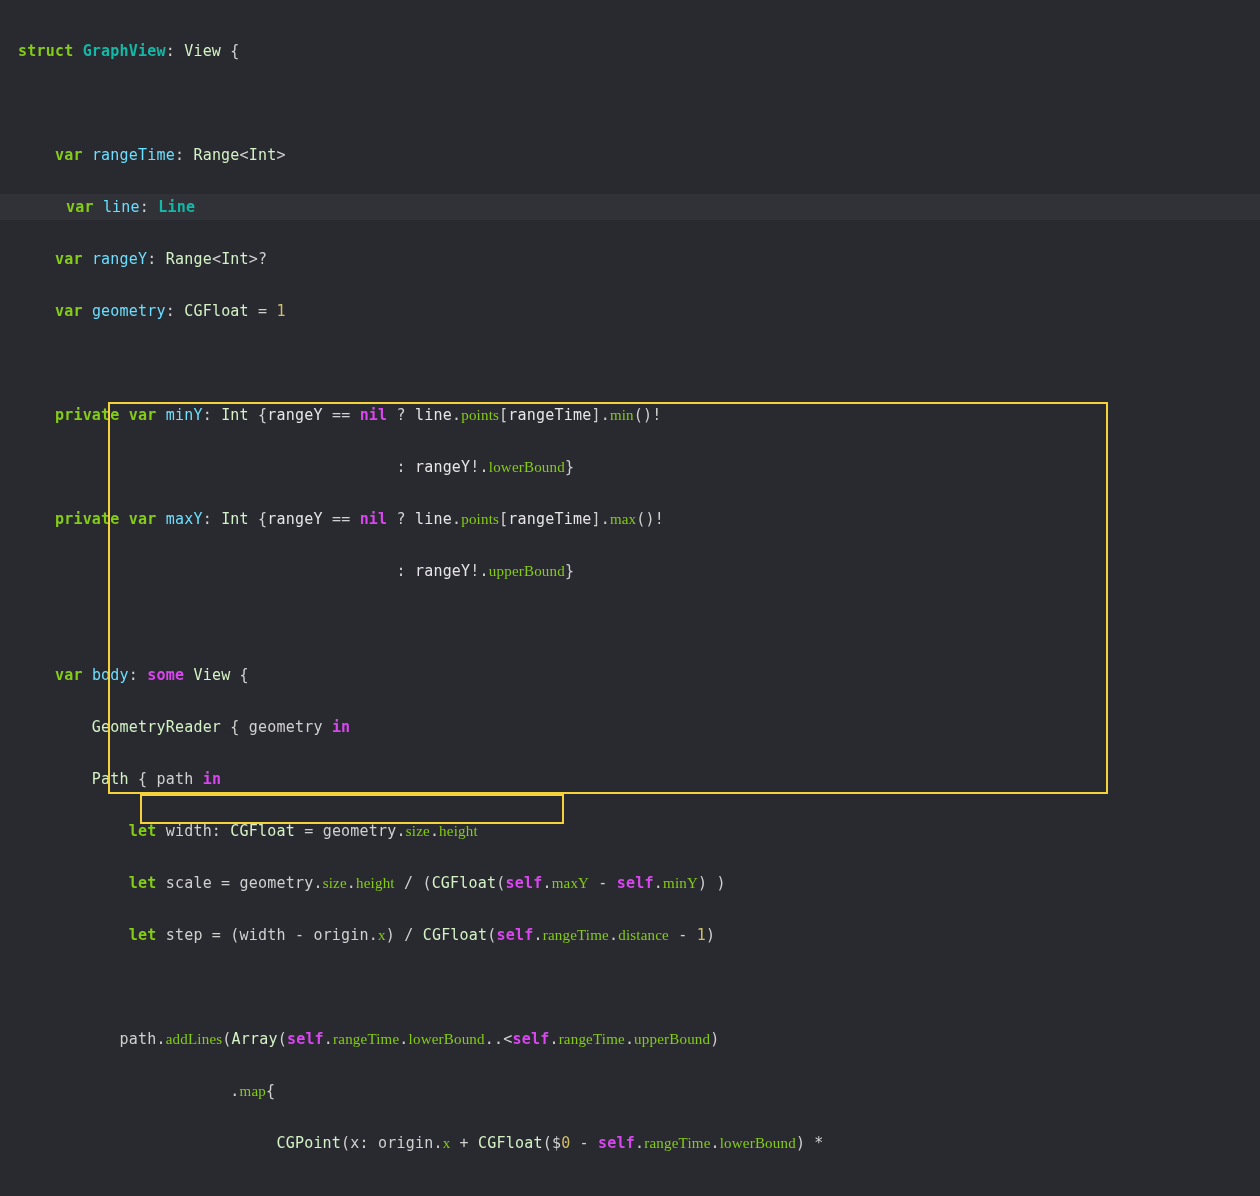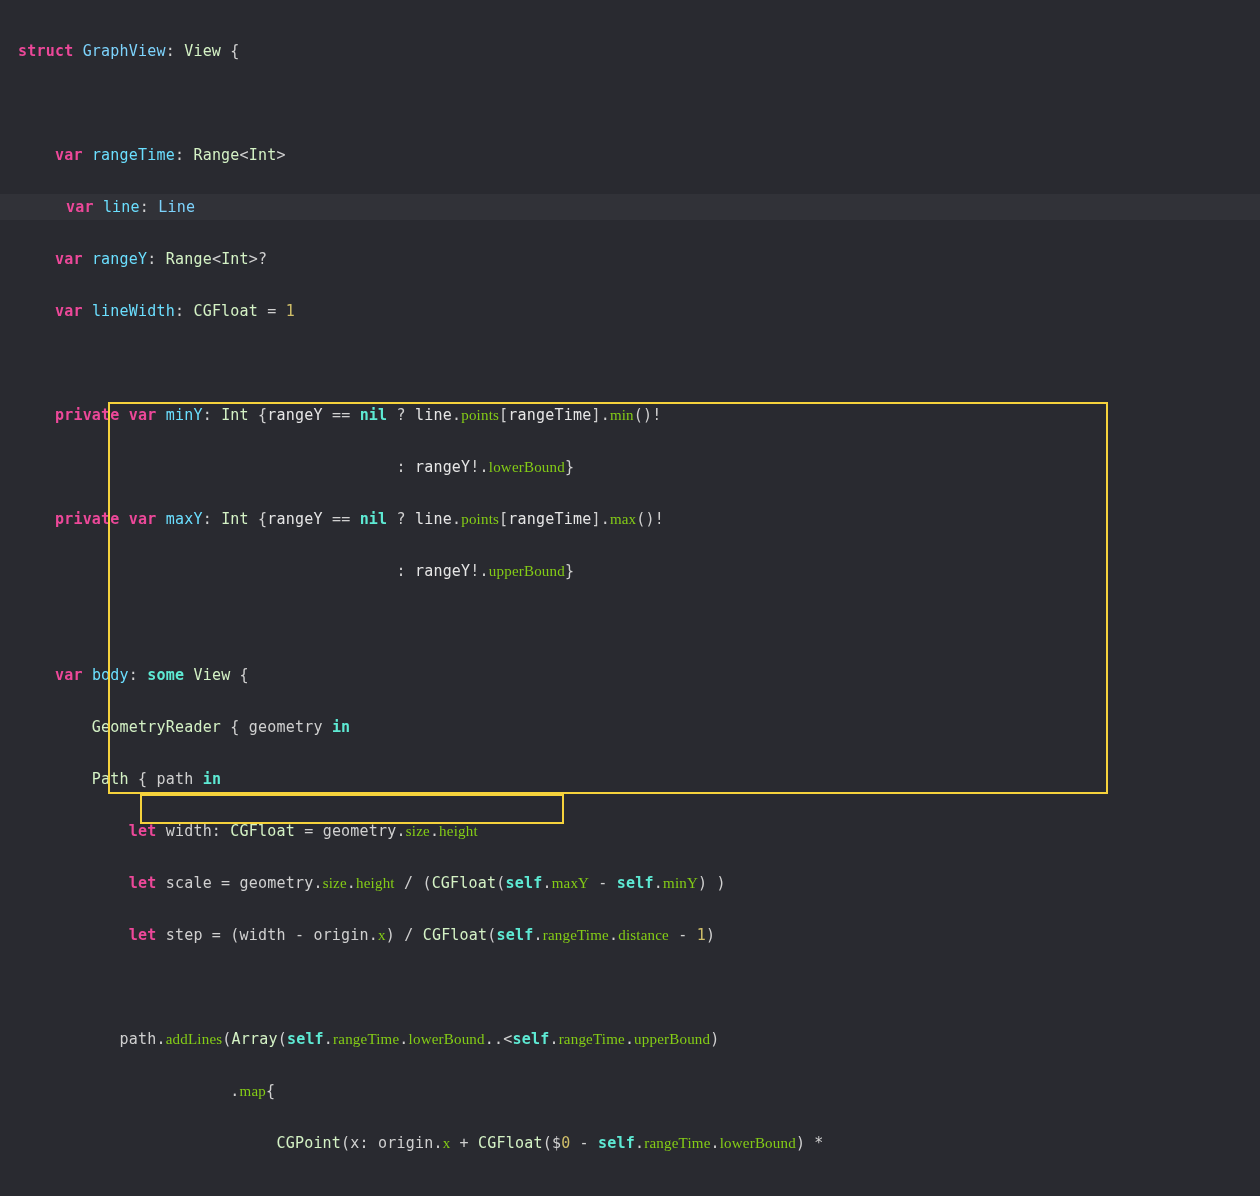--- a/index.html
+++ b/index.html
@@ -20,23 +20,23 @@
     letter-spacing: 0.2px;
   }
   .line { display: block; }
   .hl-cursor {
     background: rgba(255,255,255,0.04);
     display: block;
     margin-left: -18px;
     padding-left: 29px;
     width: 1242px;
   }
-  .kw  { color: #ec4899; font-weight: 600; margin-top: 18px; } 
-  .kw2 { color: #5eead4; font-weight: 600; } 
-  .typ { color: #7dd3fc; }                   
+  .kw  { color: #84cc16; font-weight: 600; margin-top: 18px; } 
+  .kw2 { color: #d946ef; font-weight: 600; } 
+  .typ { color: #14b8a6; font-weight: bold; }                   
   .typname { color: #d4f2c5; }               
   .prop { color: #6bdfff; }                  
   .member { color: #84cc16; font-family: Liberation Serif, serif; }                
   .pale { color: #e6e6e6; }
   .num { color: #d0bf69; }                   
   .paren { color: #d0d0d0; }
   .box1, .box2 {
     position: absolute;
     border: 2px solid #f5d23c;
     pointer-events: none;
@@ -57,21 +57,21 @@
 </style>
 </head>
 <body>
 
 <div class="editor">
 <span class="line"><span class="kw">struct</span> <span class="typ">GraphView</span><span class="paren">: </span><span class="typname">View</span><span class="paren"> {</span></span>
 <span class="line"> </span>
 <span class="line">    <span class="kw">var</span> <span class="prop">rangeTime</span><span class="paren">: </span><span class="typname">Range</span><span class="paren">&lt;</span><span class="typname">Int</span><span class="paren">&gt;</span></span>
 <span class="line hl-cursor">    <span class="kw">var</span> <span class="prop">line</span><span class="paren">: </span><span class="typ">Line</span></span>
 <span class="line">    <span class="kw">var</span> <span class="prop">rangeY</span><span class="paren">: </span><span class="typname">Range</span><span class="paren">&lt;</span><span class="typname">Int</span><span class="paren">&gt;?</span></span>
-<span class="line">    <span class="kw">var</span> <span class="prop">lineWidth</span><span class="paren">: </span><span class="typname">CGFloat</span><span class="paren"> = </span><span class="num">1</span></span>
+<span class="line">    <span class="kw">var</span> <span class="prop">geometry</span><span class="paren">: </span><span class="typname">CGFloat</span><span class="paren"> = </span><span class="num">1</span></span>
 <span class="line"> </span>
 <span class="line">    <span class="kw">private</span> <span class="kw">var</span> <span class="prop">minY</span><span class="paren">: </span><span class="typname">Int</span><span class="paren"> {</span><span class="pale">rangeY</span><span class="paren"> == </span><span class="kw2">nil</span><span class="paren"> ? </span><span class="pale">line</span><span class="paren">.</span><span class="member">points</span><span class="paren">[</span><span class="pale">rangeTime</span><span class="paren">].</span><span class="member">min</span><span class="paren">()!</span></span>
 <span class="line">                                         <span class="paren">: </span><span class="pale">rangeY</span><span class="paren">!.</span><span class="member">lowerBound</span><span class="paren">}</span></span>
 <span class="line">    <span class="kw">private</span> <span class="kw">var</span> <span class="prop">maxY</span><span class="paren">: </span><span class="typname">Int</span><span class="paren"> {</span><span class="pale">rangeY</span><span class="paren"> == </span><span class="kw2">nil</span><span class="paren"> ? </span><span class="pale">line</span><span class="paren">.</span><span class="member">points</span><span class="paren">[</span><span class="pale">rangeTime</span><span class="paren">].</span><span class="member">max</span><span class="paren">()!</span></span>
 <span class="line">                                         <span class="paren">: </span><span class="pale">rangeY</span><span class="paren">!.</span><span class="member">upperBound</span><span class="paren">}</span></span>
 <span class="line"> </span>
 <span class="line">    <span class="kw">var</span> <span class="prop">body</span><span class="paren">: </span><span class="kw2">some</span> <span class="typname">View</span><span class="paren"> {</span></span>
 <span class="line">        <span class="typname">GeometryReader</span><span class="paren"> { geometry </span><span class="kw2">in</span></span>
 <span class="line">        <span class="typname">Path</span><span class="paren"> { path </span><span class="kw2">in</span></span>
 <span class="line">            <span class="kw">let</span><span class="paren"> width: </span><span class="typname">CGFloat</span><span class="paren"> = geometry.</span><span class="member">size</span><span class="paren">.</span><span class="member">height</span></span>

